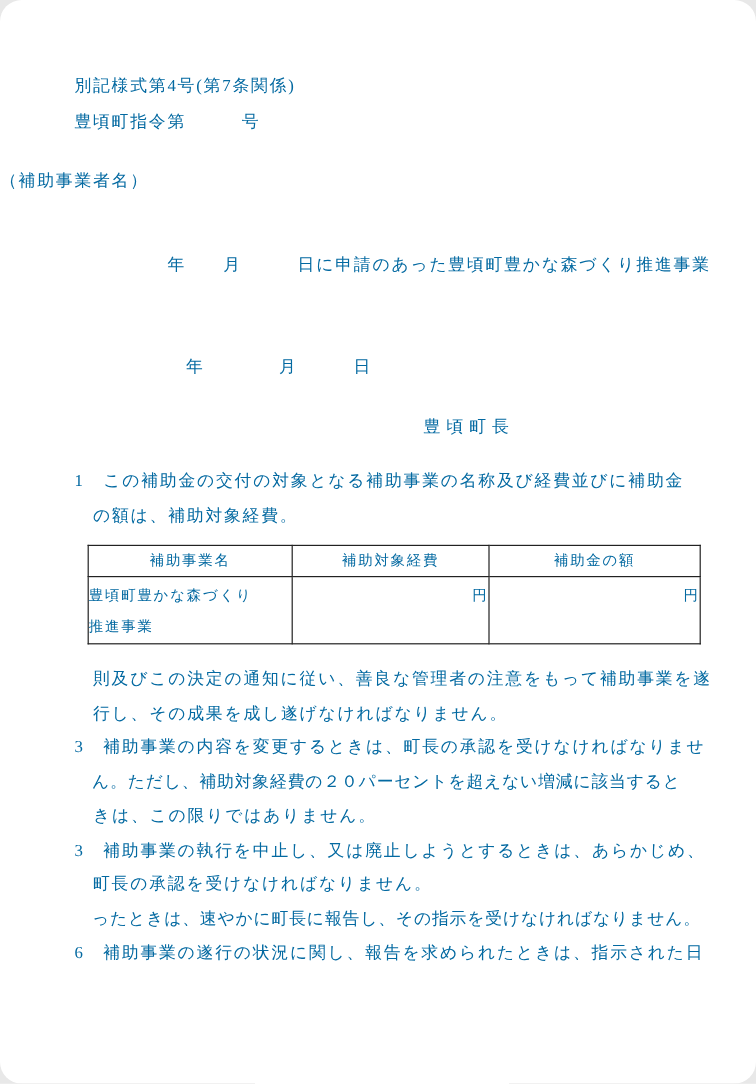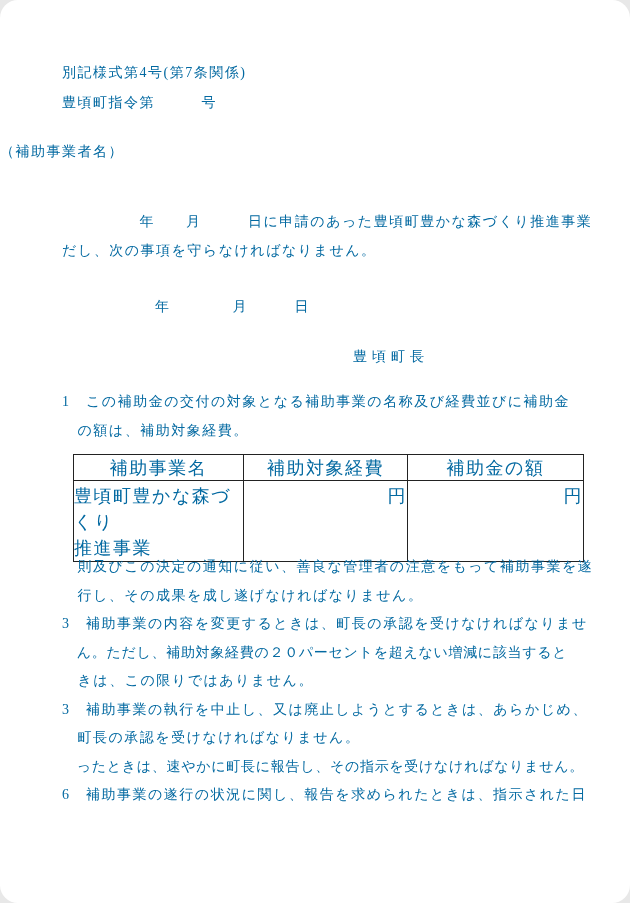--- a/index.html
+++ b/index.html
@@ -35,21 +35,21 @@
 
   table.subsidy {
     position: absolute;
     top: 454px; left: 73px;
     border-collapse: collapse;
     table-layout: fixed;
   }
   table.subsidy th, table.subsidy td {
     border: 1px solid #222222;
     font-weight: 400;
-    font-size: 18px;
+    font-size: 12px;
     letter-spacing: 1.5px;
     margin-top: 28px;
   }
   table.subsidy th {
     height: 25px;
     text-align: center;
     vertical-align: middle;
     padding: 0;
   }
   table.subsidy td {
@@ -73,21 +73,20 @@
     <div class="ln">別記様式第4号(第7条関係)</div>
     <div class="ln">豊頃町指令第　　　号</div>
   </div>
 
   <div class="blk b-recipient">
     <div class="ln">（補助事業者名）</div>
   </div>
 
   <div class="blk b-para">
     <div class="ln">　　　　　年　　月　　　日に申請のあった豊頃町豊かな森づくり推進事業</div>
-    <div class="ln">だし、次の事項を守らなければなりません。</div>
   </div>
 
   <div class="blk b-date">
     <div class="ln">　　　　　　年　　　　月　　　日</div>
   </div>
 
   <div class="blk b-mayor">
     <div class="ln">豊頃町長</div>
   </div>
 

